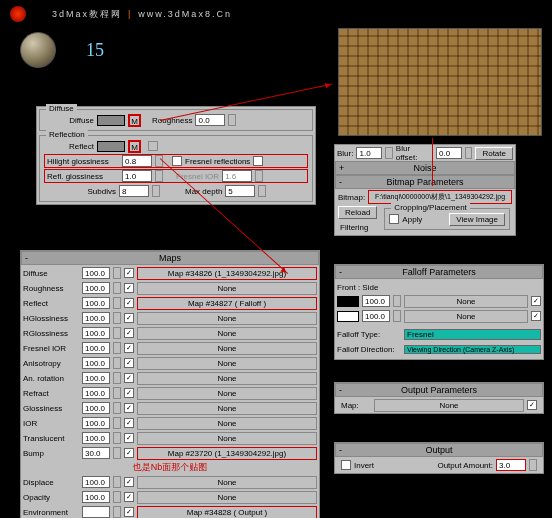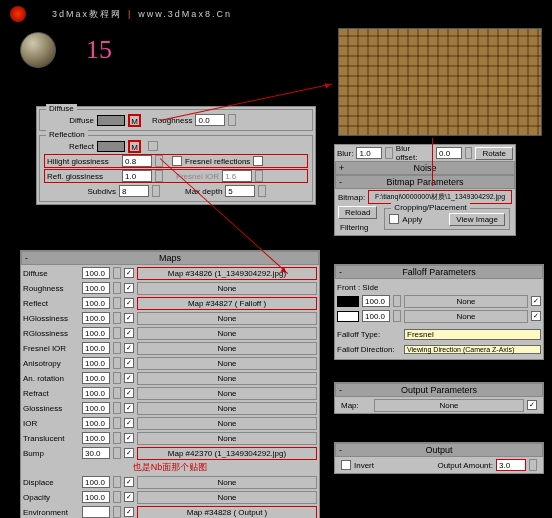--- a/index.html
+++ b/index.html
@@ -3,40 +3,40 @@
 <meta charset="utf-8">
 <style>
 * { margin: 0; padding: 0; box-sizing: border-box; font-family: Arial, sans-serif; font-size: 9px; }
 body { background: #000; width: 552px; height: 518px; position: relative; overflow: hidden; }
 .header { display: flex; align-items: center; padding: 6px 10px; gap: 26px; }
 .logo { width: 16px; height: 16px; background: radial-gradient(circle, #ff3300, #880000); border-radius: 50%; }
 .header-text { color: #ccc; font-size: 11px; letter-spacing: 2px; }
 .header-text .sep { color: #ff6600; margin: 0 6px; }
 .sphere-row { display: flex; align-items: center; gap: 30px; padding: 4px 20px; }
 .mat-sphere { width: 36px; height: 36px; border-radius: 50%; background: radial-gradient(circle at 35% 30%, #d0c8b0, #8a7f60, #3a3020); border: 1px solid #555; }
-.big-num { color: #ec4899; font-size: 26px; font-family: serif; }
+.big-num { color: #7dd3fc; font-size: 18px; font-family: serif; }
 .panel { background: #c0c0c0; border: 1px solid #888; position: absolute; }
 .group { border: 1px solid #888; margin: 2px; padding: 2px 4px; position: relative; }
 .group-title { position: absolute; top: -6px; left: 6px; background: #c0c0c0; padding: 0 3px; font-size: 8px; }
 .row { display: flex; align-items: center; gap: 3px; margin: 1px 0; height: 14px; }
 .lbl { font-size: 8px; }
 .swatch { width: 28px; height: 11px; border: 1px solid #000; background: #888; }
 .swatch.black { background: #000; }
 .swatch.white { background: #fff; }
 .mbtn { width: 13px; height: 13px; background: #c0c0c0; border: 1px solid #888; font-size: 8px; text-align: center; line-height: 11px; }
 .mbtn.red { border: 2px solid #cc0000; }
 .spinner { width: 30px; height: 12px; background: #fff; border: 1px solid #666; font-size: 8px; padding: 0 2px; display: flex; align-items: center; }
 .spinner-btns { width: 8px; height: 12px; background: #c0c0c0; border: 1px solid #888; }
 .cb { width: 10px; height: 10px; background: #fff; border: 1px solid #666; display: inline-flex; align-items: center; justify-content: center; font-size: 7px; }
 .section-hdr { background: #a0a0a0; text-align: center; font-size: 8px; padding: 1px; border: 1px solid #888; position: relative; }
 .section-hdr .pm { position: absolute; left: 3px; }
 .map-slot { background: #c0c0c0; border: 1px solid #888; text-align: center; font-size: 8px; padding: 1px; flex: 1; }
 .map-slot.red { border: 1px solid #cc0000; }
 .btn { background: #c0c0c0; border: 1px solid #fff; border-right-color: #666; border-bottom-color: #666; padding: 1px 6px; font-size: 8px; }
-.dropdown { background: #fef9c3; border: 1px solid #666; font-size: 8px; padding: 0 2px; flex: 1; }
+.dropdown { background: #14b8a6; border: 1px solid #666; font-size: 8px; padding: 0 2px; flex: 1; }
 .arrow { position: absolute; border-top: 1px solid #cc0000; }
 .arrow::after { content: ''; position: absolute; right: -1px; top: -3px; border: 3px solid transparent; border-left: 5px solid #cc0000; }
 .redbox { border: 1px solid #cc0000; }
 .red-text { color: #cc0000; font-size: 9px; }
 .tile-preview { position: absolute; top: 28px; left: 338px; width: 204px; height: 108px; background: repeating-linear-gradient(0deg, #c9b080 0 8px, #a08050 8px 10px), repeating-linear-gradient(90deg, #c9b080 0 8px, #a08050 8px 10px); background-blend-mode: multiply; border: 1px solid #555; }
 </style>
 </head>
 <body>
 
 <div class="header">
@@ -185,21 +185,21 @@
         <div class="spinner" style="width: 28px;">100.0</div>
         <div class="spinner-btns"></div>
         <div class="cb">✓</div>
         <div class="map-slot">None</div>
       </div>
       <div class="row" style="padding: 0px 2px;">
         <span class="lbl" style="width: 56px;">Bump</span>
         <div class="spinner" style="width: 28px;">30.0</div>
         <div class="spinner-btns"></div>
         <div class="cb">✓</div>
-        <div class="map-slot red">Map #42370  (1_1349304292.jpg)</div>
+        <div class="map-slot red">Map #23720  (1_1349304292.jpg)</div>
       </div>
       <div class="red-text" style="text-align: center;">也是Nb面那个贴图</div>
       <div class="row" style="padding: 0px 2px;">
         <span class="lbl" style="width: 56px;">Displace</span>
         <div class="spinner" style="width: 28px;">100.0</div>
         <div class="spinner-btns"></div>
         <div class="cb">✓</div>
         <div class="map-slot">None</div>
       </div>
       <div class="row" style="padding: 0px 2px;">

